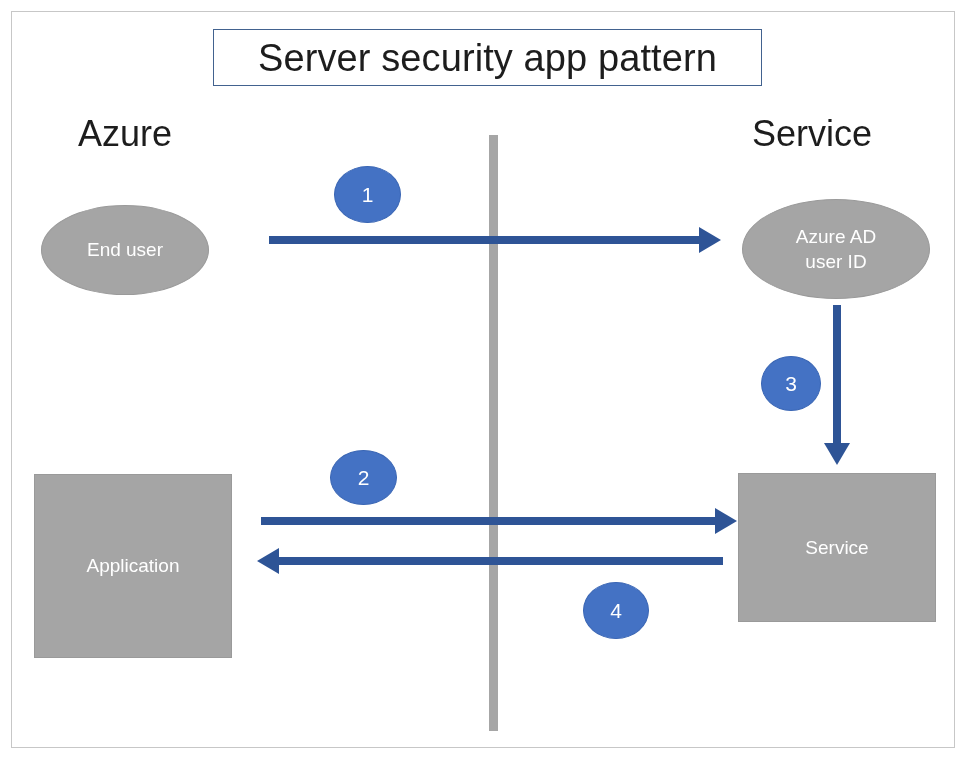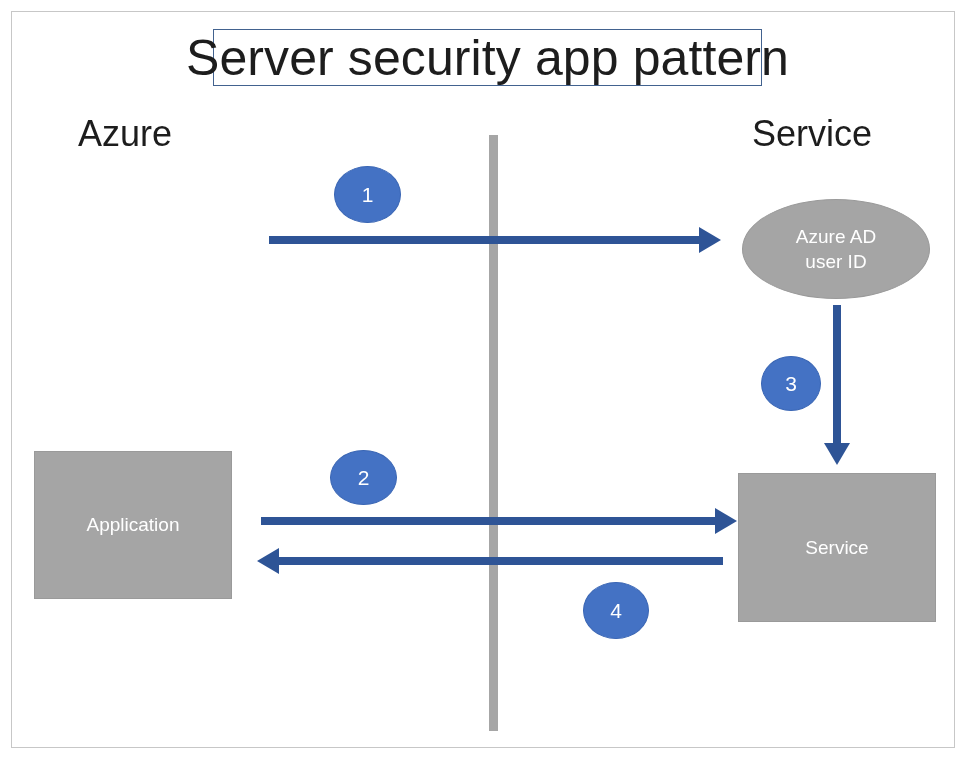--- a/index.html
+++ b/index.html
@@ -38,21 +38,21 @@
     height: 57px;
     border: 1px solid #4a6фa5;
     border: 1px solid #42628f;
     box-sizing: border-box;
     display: flex;
     align-items: center;
     justify-content: center;
     background: #ffffff;
   }
   .title-text {
-    font-size: 50px;
+    font-size: 38px;
     font-weight: 400;
     color: #1d1d1d;
     letter-spacing: 0.1px;
     line-height: 1;
     white-space: nowrap;
   }
   
   .col-heading {
     position: absolute;
     font-size: 36px;
@@ -92,21 +92,21 @@
   }
   .ellipse {
     border-radius: 50%;
     border: 1px solid #9a9a9a;
   }
   .rect {
     border: 1px solid #9a9a9a;
   }
   .shape.end-user   { left: 41px;  top: 205px; width: 168px; height: 90px; }
   .shape.azure-ad   { left: 742px; top: 199px; width: 188px; height: 100px; }
-  .shape.application{ left: 34px;  top: 451px; width: 198px; height: 148px; }
+  .shape.application{ left: 34px;  top: 474px; width: 198px; height: 184px; }
   .shape.service-box{ left: 738px; top: 473px; width: 198px; height: 149px; }
   
   .arrow-line {
     position: absolute;
     background: #2e5496;
   }
   .arrow-h { height: 8px; }
   .arrow-v { width: 8px; }
   .arrow-head {
     position: absolute;
@@ -171,20 +171,23 @@
 
   <div class="title-box">
     <span class="title-text">Server security app pattern</span>
   </div>
 
   <div class="col-heading client">Azure</div>
   <div class="col-heading service">Service</div>
 
   <div class="divider"></div>
 
+  <div class="shape ellipse end-user">
+    <span class="shape-label">End user</span>
+  </div>
 
   <div class="shape ellipse azure-ad">
     <span class="shape-label">
       <span>Azure AD</span><br>
       <span>user ID</span>
     </span>
   </div>
 
   <div class="shape rect application">
     <span class="shape-label">Application</span>

